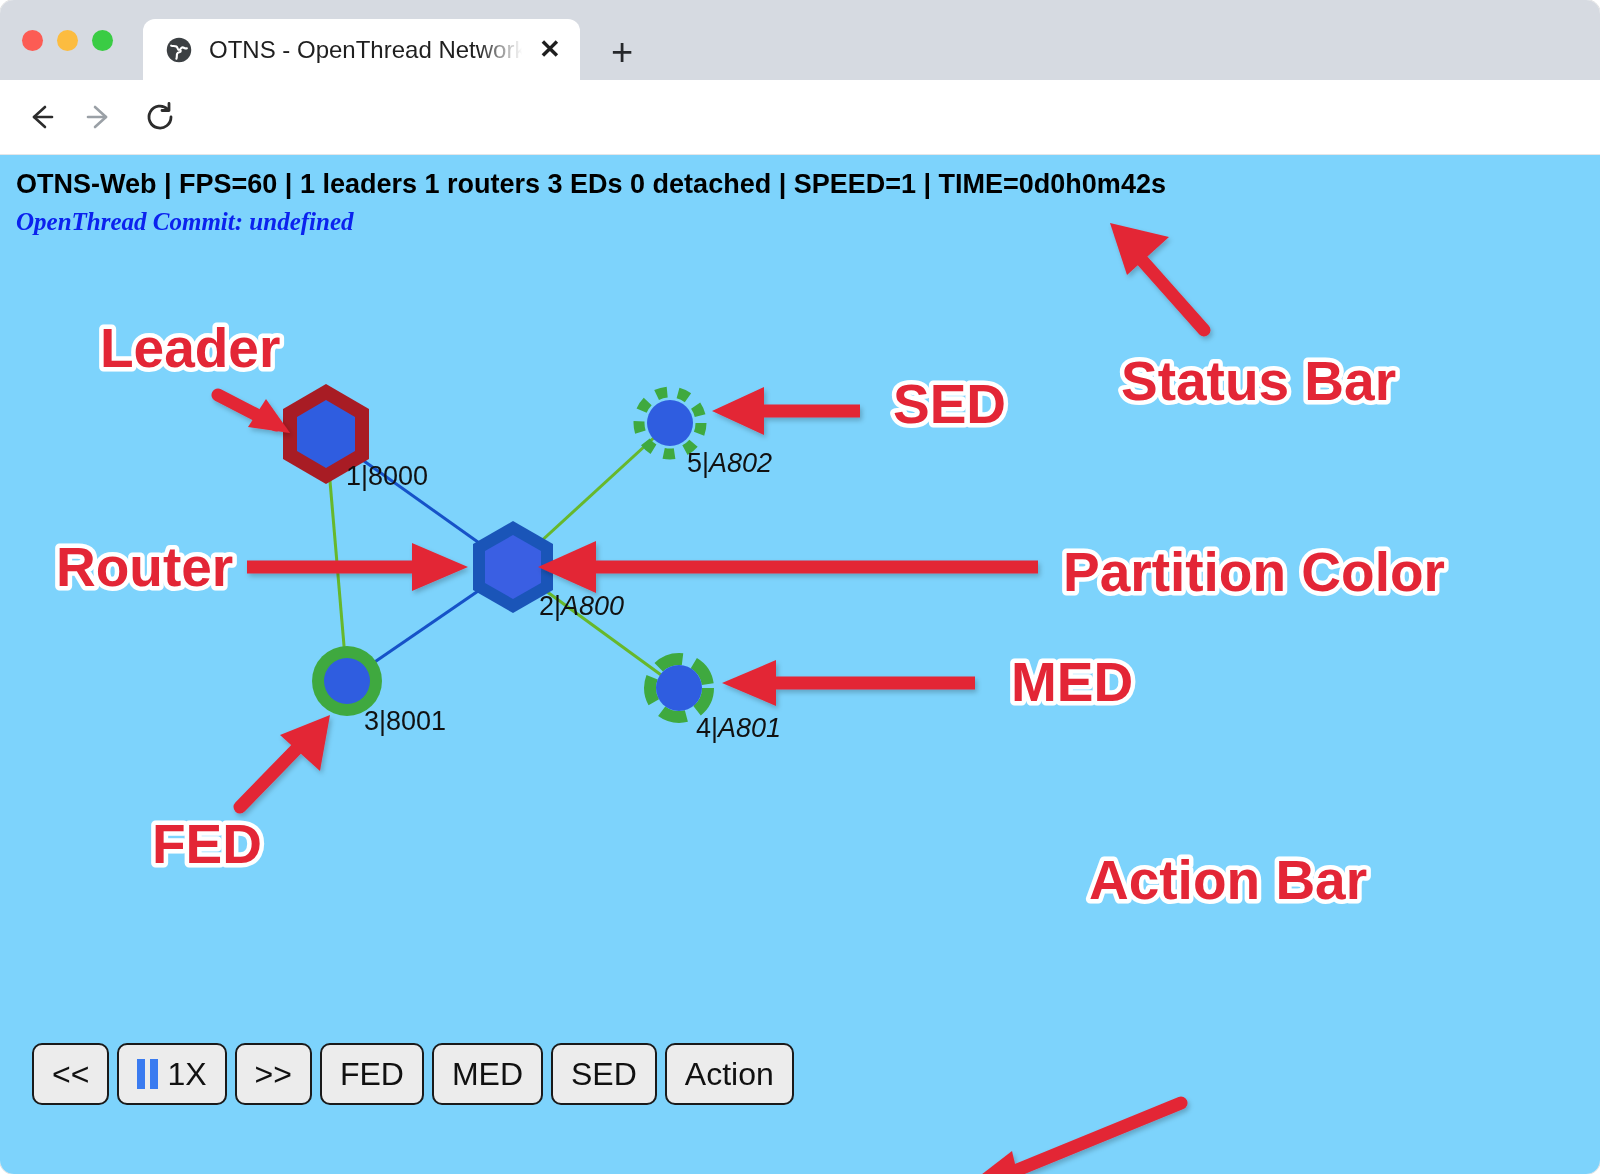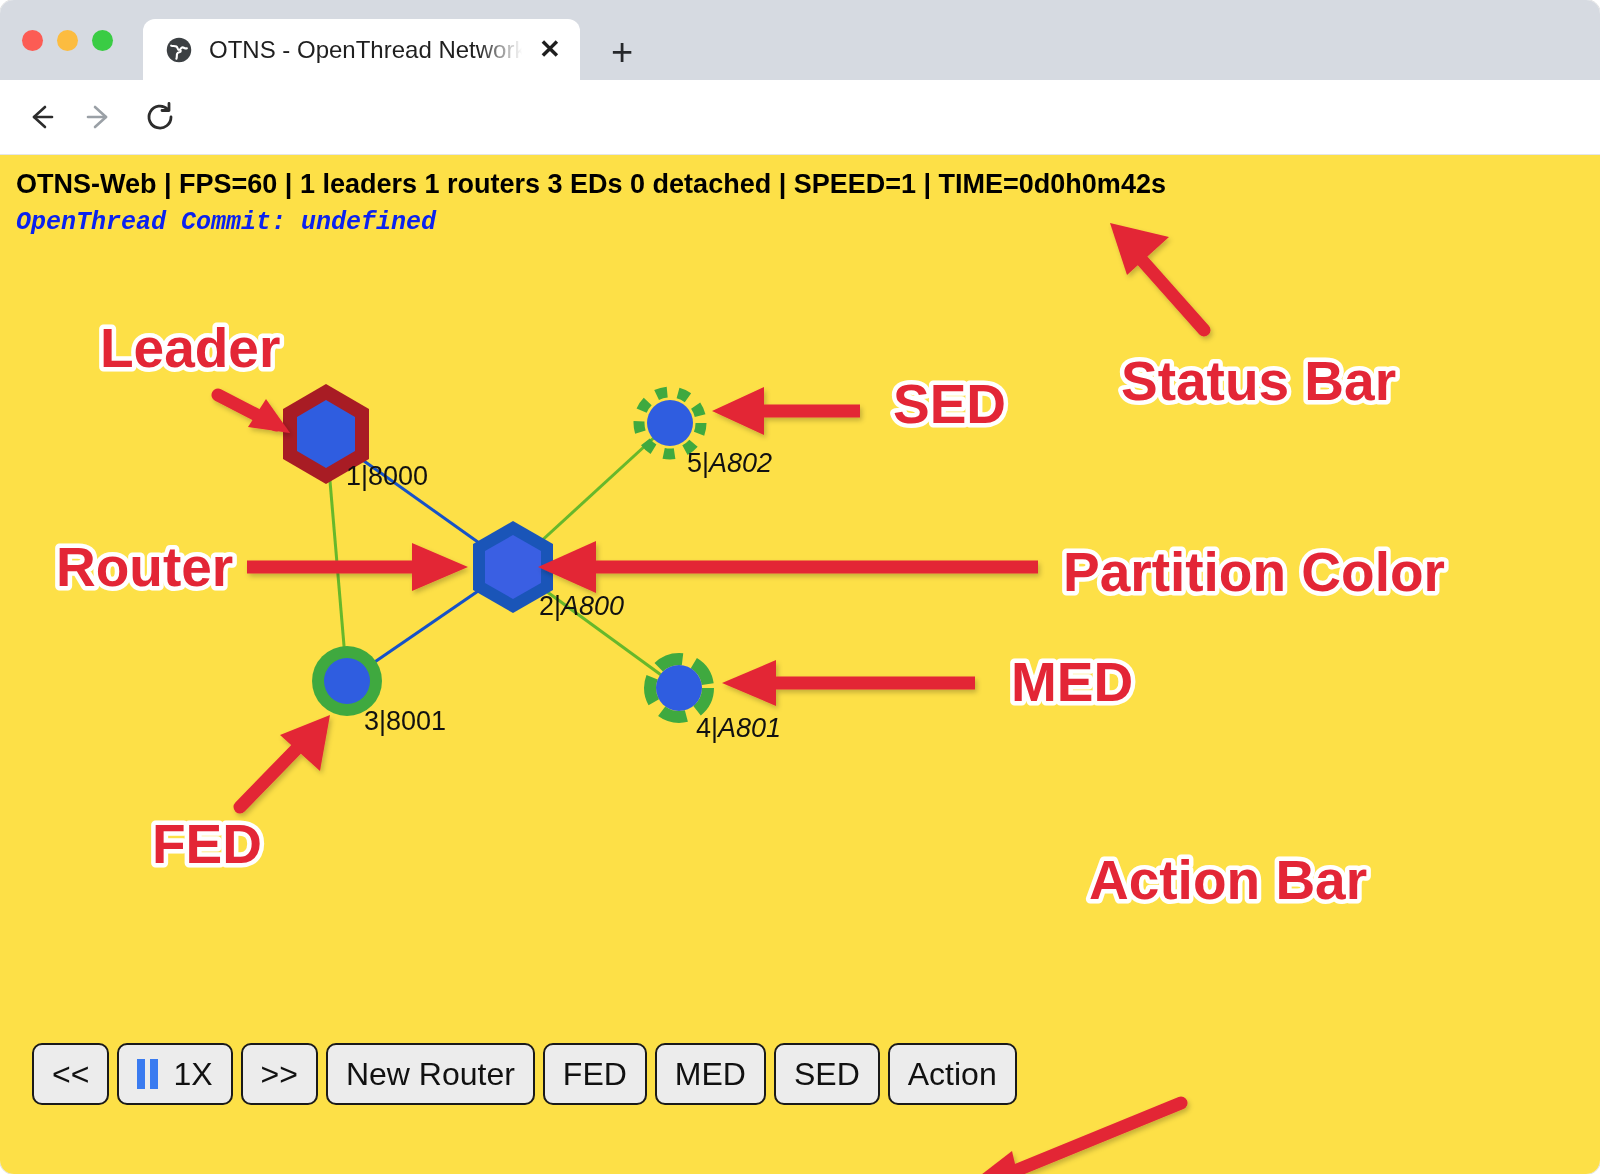--- a/index.html
+++ b/index.html
@@ -152,42 +152,42 @@
     font-family: "Liberation Sans", sans-serif;
   }
   .omni-url .host { color: #202124; }
 
   
   .page {
     position: absolute;
     left: 0; top: 155px;
     width: 1600px;
     height: 1019px;
-    background: #fde047;
+    background: #7dd3fc;
     overflow: hidden;
   }
 
   .status-line1 {
     position: absolute;
     left: 16px; top: 14px;
     font-size: 27px;
     font-weight: bold;
     color: #000000;
     white-space: nowrap;
     font-family: "Liberation Sans", sans-serif;
   }
   .status-line2 {
     position: absolute;
     left: 16px; top: 53px;
     font-size: 25px;
     font-weight: bold;
     font-style: italic;
     color: #0b22ee;
     white-space: nowrap;
-    font-family: Liberation Mono, monospace;
+    font-family: Liberation Serif, serif;
   }
 
   .viz-svg {
     position: absolute;
     left: 0; top: 0;
     width: 1600px; height: 1019px;
   }
 
   .node-label {
     font-family: "Liberation Sans", sans-serif;
@@ -225,21 +225,21 @@
     font-family: "Liberation Sans", sans-serif;
     font-size: 32px;
     color: #111111;
     display: flex;
     align-items: center;
     justify-content: center;
     white-space: nowrap;
     box-sizing: border-box;
   }
   .act-btn.speed {
-    gap: 10px;
+    gap: 4px;
     justify-content: center;
   }
   .pause-glyph {
     display: inline-flex;
     gap: 5px;
     margin-right: 5px;
   }
   .pause-glyph i {
     display: block;
     width: 8px; height: 30px;
@@ -416,21 +416,20 @@
     <div class="action-bar">
       <div class="act-btn">&lt;&lt;</div>
       <div class="act-btn speed">
         <span class="pause-glyph">
               <i></i>
               <i></i>
             </span>
         <span>1X</span>
       </div>
       <div class="act-btn">&gt;&gt;</div>
-      <div class="act-btn">New Router</div>
       <div class="act-btn">FED</div>
       <div class="act-btn">MED</div>
       <div class="act-btn">SED</div>
       <div class="act-btn">Action</div>
     </div>
 
   </div>
  </div>
 </div>
 

